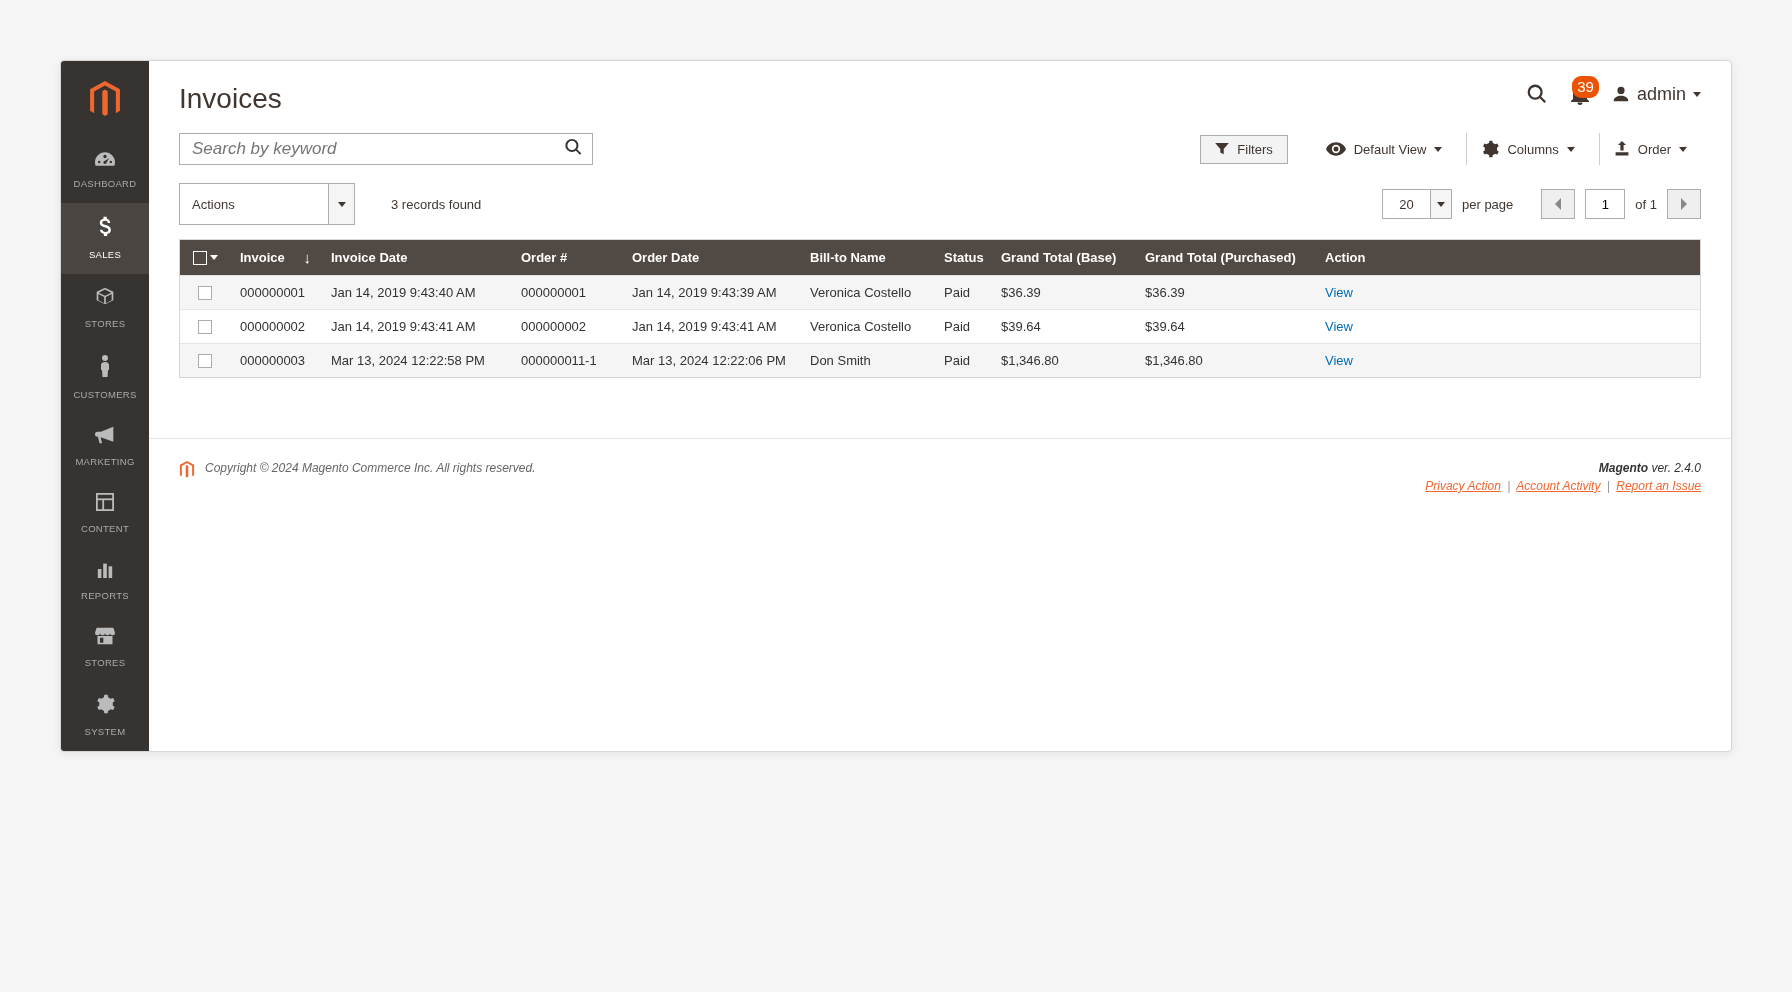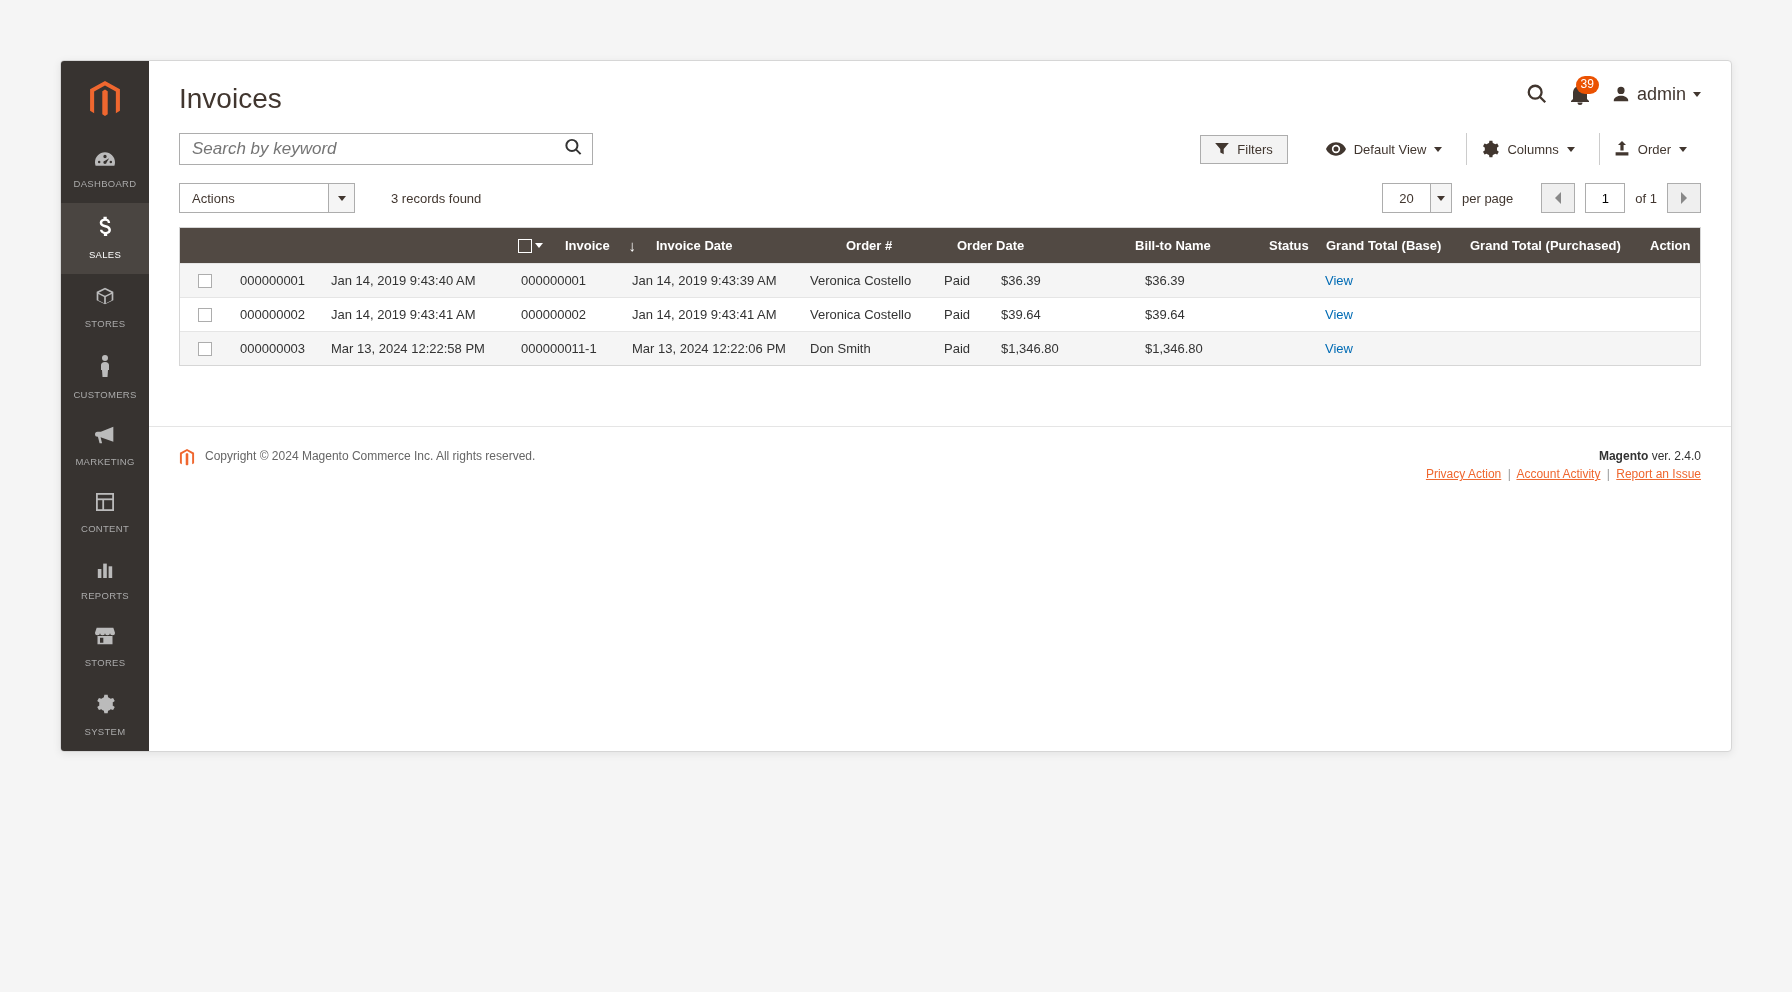--- a/index.html
+++ b/index.html
@@ -15,47 +15,47 @@
     .sidebar .nav-item .label { font-size: 9.5px; letter-spacing: 0.3px; }
     .sidebar .nav-item.two-line .label { line-height: 1.2; }
 
     .main { flex: 1; display: flex; flex-direction: column; min-width: 0; }
 
     .topbar { display: flex; justify-content: space-between; align-items: flex-start; padding: 22px 30px 18px; }
     .page-title { font-size: 28px; font-weight: 400; color: #41362f; }
     .topbar-right { display: flex; align-items: center; gap: 22px; }
     .icon-btn { cursor: pointer; color: #41362f; display: flex; align-items: center; }
     .notif { position: relative; }
-    .notif .badge { position: absolute; top: -7px; right: -9px; background: #eb5202; color: #fff; border-radius: 9px; font-size: 12px; padding: 1px 5px; line-height: 1.3; }
+    .notif .badge { position: absolute; top: -7px; right: -9px; background: #eb5202; color: #fff; border-radius: 9px; font-size: 15px; padding: 1px 5px; line-height: 1.3; }
     .admin { display: flex; align-items: center; gap: 7px; cursor: pointer; color: #41362f; font-size: 18px; }
 
     .toolbar1 { display: flex; align-items: center; padding: 0 30px 18px; }
     .searchbox { position: relative; width: 414px; }
     .searchbox input { width: 100%; height: 32px; border: 1px solid #adadad; padding: 0 36px 0 12px; font-size: 17px; font-style: italic; color: #555; }
     .searchbox .s-icon { position: absolute; right: 10px; top: 50%; transform: translateY(-50%); color: #333; }
     .toolbar1-right { margin-left: auto; display: flex; align-items: center; gap: 10px; }
     .seg { display: flex; align-items: center; gap: 8px; padding: 0 14px; height: 32px; cursor: pointer; color: #41362f; font-size: 13px; }
     .seg.sep { border-left: 1px solid #ccc; }
     .btn-filters { background: #f3f3f3; border: 1px solid #adadad; padding: 6px 14px; display: flex; align-items: center; gap: 8px; cursor: pointer; font-size: 13px; color: #41362f; }
     .caret-down { width: 0; height: 0; border-left: 4px solid transparent; border-right: 4px solid transparent; border-top: 5px solid #41362f; display: inline-block; }
 
     .toolbar2 { display: flex; align-items: center; padding: 0 30px 14px; font-size: 13px; color: #41362f; }
     .actions-select { display: flex; }
-    .actions-select .sel-body { border: 1px solid #adadad; border-right: none; height: 30px; display: flex; align-items: center; padding: 0 12px; width: 149px; }
+    .actions-select .sel-body { border: 1px solid #adadad; border-right: none; height: 42px; display: flex; align-items: center; padding: 0 12px; width: 149px; }
     .actions-select .sel-caret { border: 1px solid #adadad; background: #f5f5f5; width: 27px; display: flex; align-items: center; justify-content: center; }
     .records { margin-left: 36px; }
     .pager { margin-left: auto; display: flex; align-items: center; gap: 10px; }
     .perpage { display: flex; }
     .perpage .pp-body { border: 1px solid #adadad; border-right: none; height: 30px; width: 48px; display: flex; align-items: center; justify-content: center; }
     .perpage .pp-caret { border: 1px solid #adadad; background: #f5f5f5; width: 22px; display: flex; align-items: center; justify-content: center; }
     .pg-btn { width: 34px; height: 30px; border: 1px solid #adadad; background: #efefef; display: flex; align-items: center; justify-content: center; cursor: pointer; color: #888; }
     .pg-input { width: 40px; height: 30px; border: 1px solid #adadad; text-align: center; font-size: 13px; }
 
     .table { margin: 0 30px 60px; border: 1px solid #d6d6d6; }
-    .thead { display: flex; background: #514943; color: #fff; font-size: 13px; font-weight: 600; justify-content: flex-end; }
+    .thead { display: flex; background: #514943; color: #fff; font-size: 13px; font-weight: 600; }
     .th, .td { padding: 9px 10px; display: flex; align-items: center; }
     .row { display: flex; font-size: 13px; color: #333; border-top: 1px solid #e5e5e5; }
     .row:nth-child(odd) { background: #f5f5f5; }
     .c-chk { width: 50px; justify-content: center; }
     .c-inv { width: 91px; }
     .c-idate { width: 190px; }
     .c-ord { width: 111px; }
     .c-odate { width: 178px; }
     .c-bill { width: 134px; }
     .c-stat { width: 57px; }
@@ -63,21 +63,21 @@
     .c-gtp { width: 180px; }
     .c-act { width: 60px; }
     .th.c-inv { justify-content: space-between; }
     .chk { width: 14px; height: 14px; border: 1px solid #adadad; background: #fff; display: inline-block; cursor: pointer; }
     .sel-all { display: flex; align-items: center; }
     .sel-all .chk { border-color: #fff; background: transparent; }
     .sel-all .mini-caret { width: 0; height: 0; border-left: 4px solid transparent; border-right: 4px solid transparent; border-top: 5px solid #fff; margin-left: 3px; }
     .link { color: #006bb4; cursor: pointer; }
     .sort-arrow { font-size: 15px; }
 
-    .footer { border-top: 1px solid #e5e5e5; padding: 22px 30px 36px; font-size: 12px; color: #666; display: flex; align-items: flex-start; }
+    .footer { border-top: 1px solid #e5e5e5; padding: 22px 30px 36px; font-size: 12px; color: #666; display: flex; align-items: flex-start; font-style: italic; }
     .footer .m-icon { color: #ef672f; font-size: 18px; margin-right: 10px; }
     .footer-right { margin-left: auto; text-align: right; }
     .footer-right .brand { color: #333; }
     .footer-right .brand b { font-weight: 600; }
     .footer-right .links { margin-top: 4px; }
     .footer-right .links a { color: #ef672f; text-decoration: underline; cursor: pointer; }
     .footer-right .links .pipe { color: #999; margin: 0 3px; }
   </style>
 </head>
 <body>

